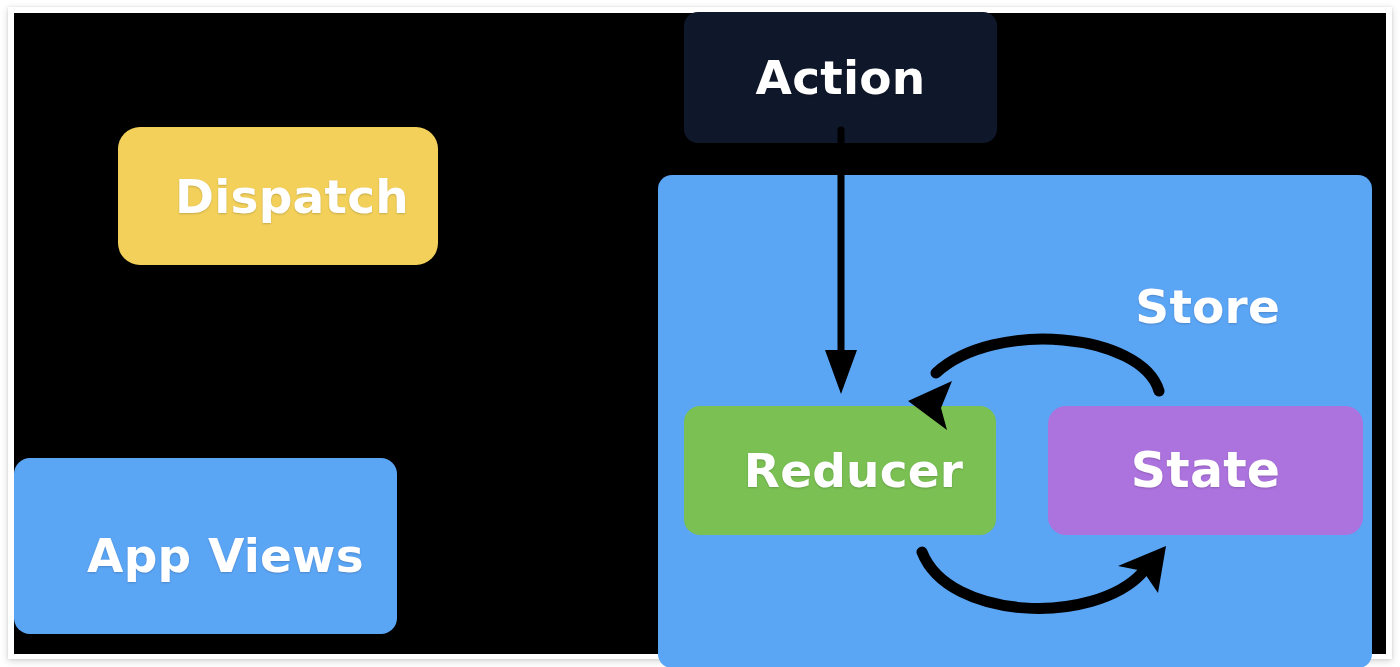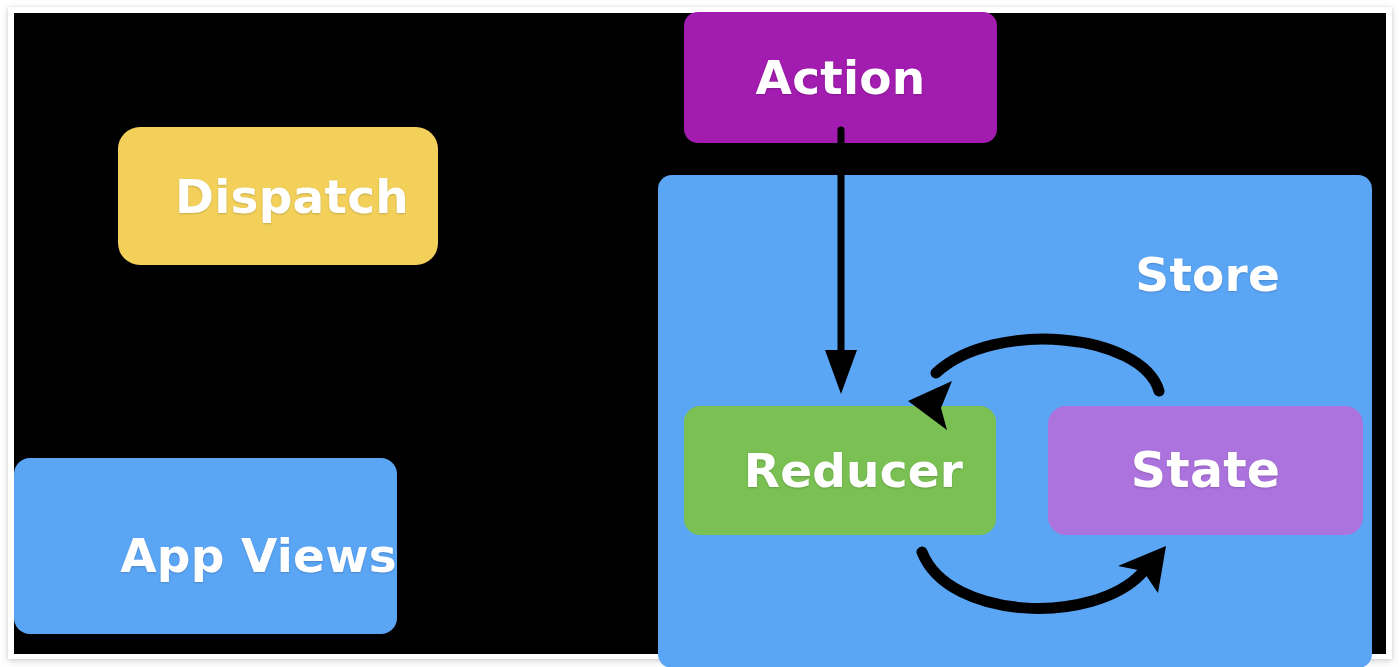--- a/index.html
+++ b/index.html
@@ -58,33 +58,33 @@
     width: 320px; height: 138px;
     border-radius: 22px;
     font-size: 47px;
     padding-left: 28px;
   }
   #node-appviews {
     left: 0px;    top: 445px;
     width: 383px; height: 176px;
     border-radius: 16px;
     font-size: 47px;
-    justify-content: flex-end;
+    justify-content: center;
     padding-left: 40px;
     align-items: flex-start;
     padding-top: 70px;
   }
   #node-store {
     left: 644px;  top: 162px;
     width: 714px; height: 493px;
     border-radius: 14px;
     font-size: 47px;
     align-items: flex-start;
     justify-content: flex-end;
-    padding-top: 72px;
+    padding-top: 104px;
     padding-right: 92px;
   }
   #node-reducer {
     left: 670px;  top: 393px;
     width: 312px; height: 129px;
     border-radius: 16px;
     font-size: 47px;
   }
   #node-state {
     left: 1034px; top: 393px;
@@ -107,21 +107,21 @@
 <div id="canvas-frame">
 
   <div id="paper-shadow" style="background-color: rgb(255, 255, 255);"></div>
 
   <div id="diagram-canvas" style="background-color: rgb(0, 0, 0);">
 
     <div class="node" id="node-store" style="background-color: rgb(91, 165, 245);">
       <span>Store</span>
     </div>
 
-    <div class="node" id="node-action" style="background-color: #a21caf;">
+    <div class="node" id="node-action" style="background-color: #0f172a;">
       <span>Action</span>
     </div>
 
     <div class="node" id="node-dispatch" style="background-color: rgb(242, 208, 90);">
       <span>Dispatch</span>
     </div>
 
     <div class="node" id="node-appviews" style="background-color: rgb(91, 165, 245);">
       <span>App Views</span>
     </div>

